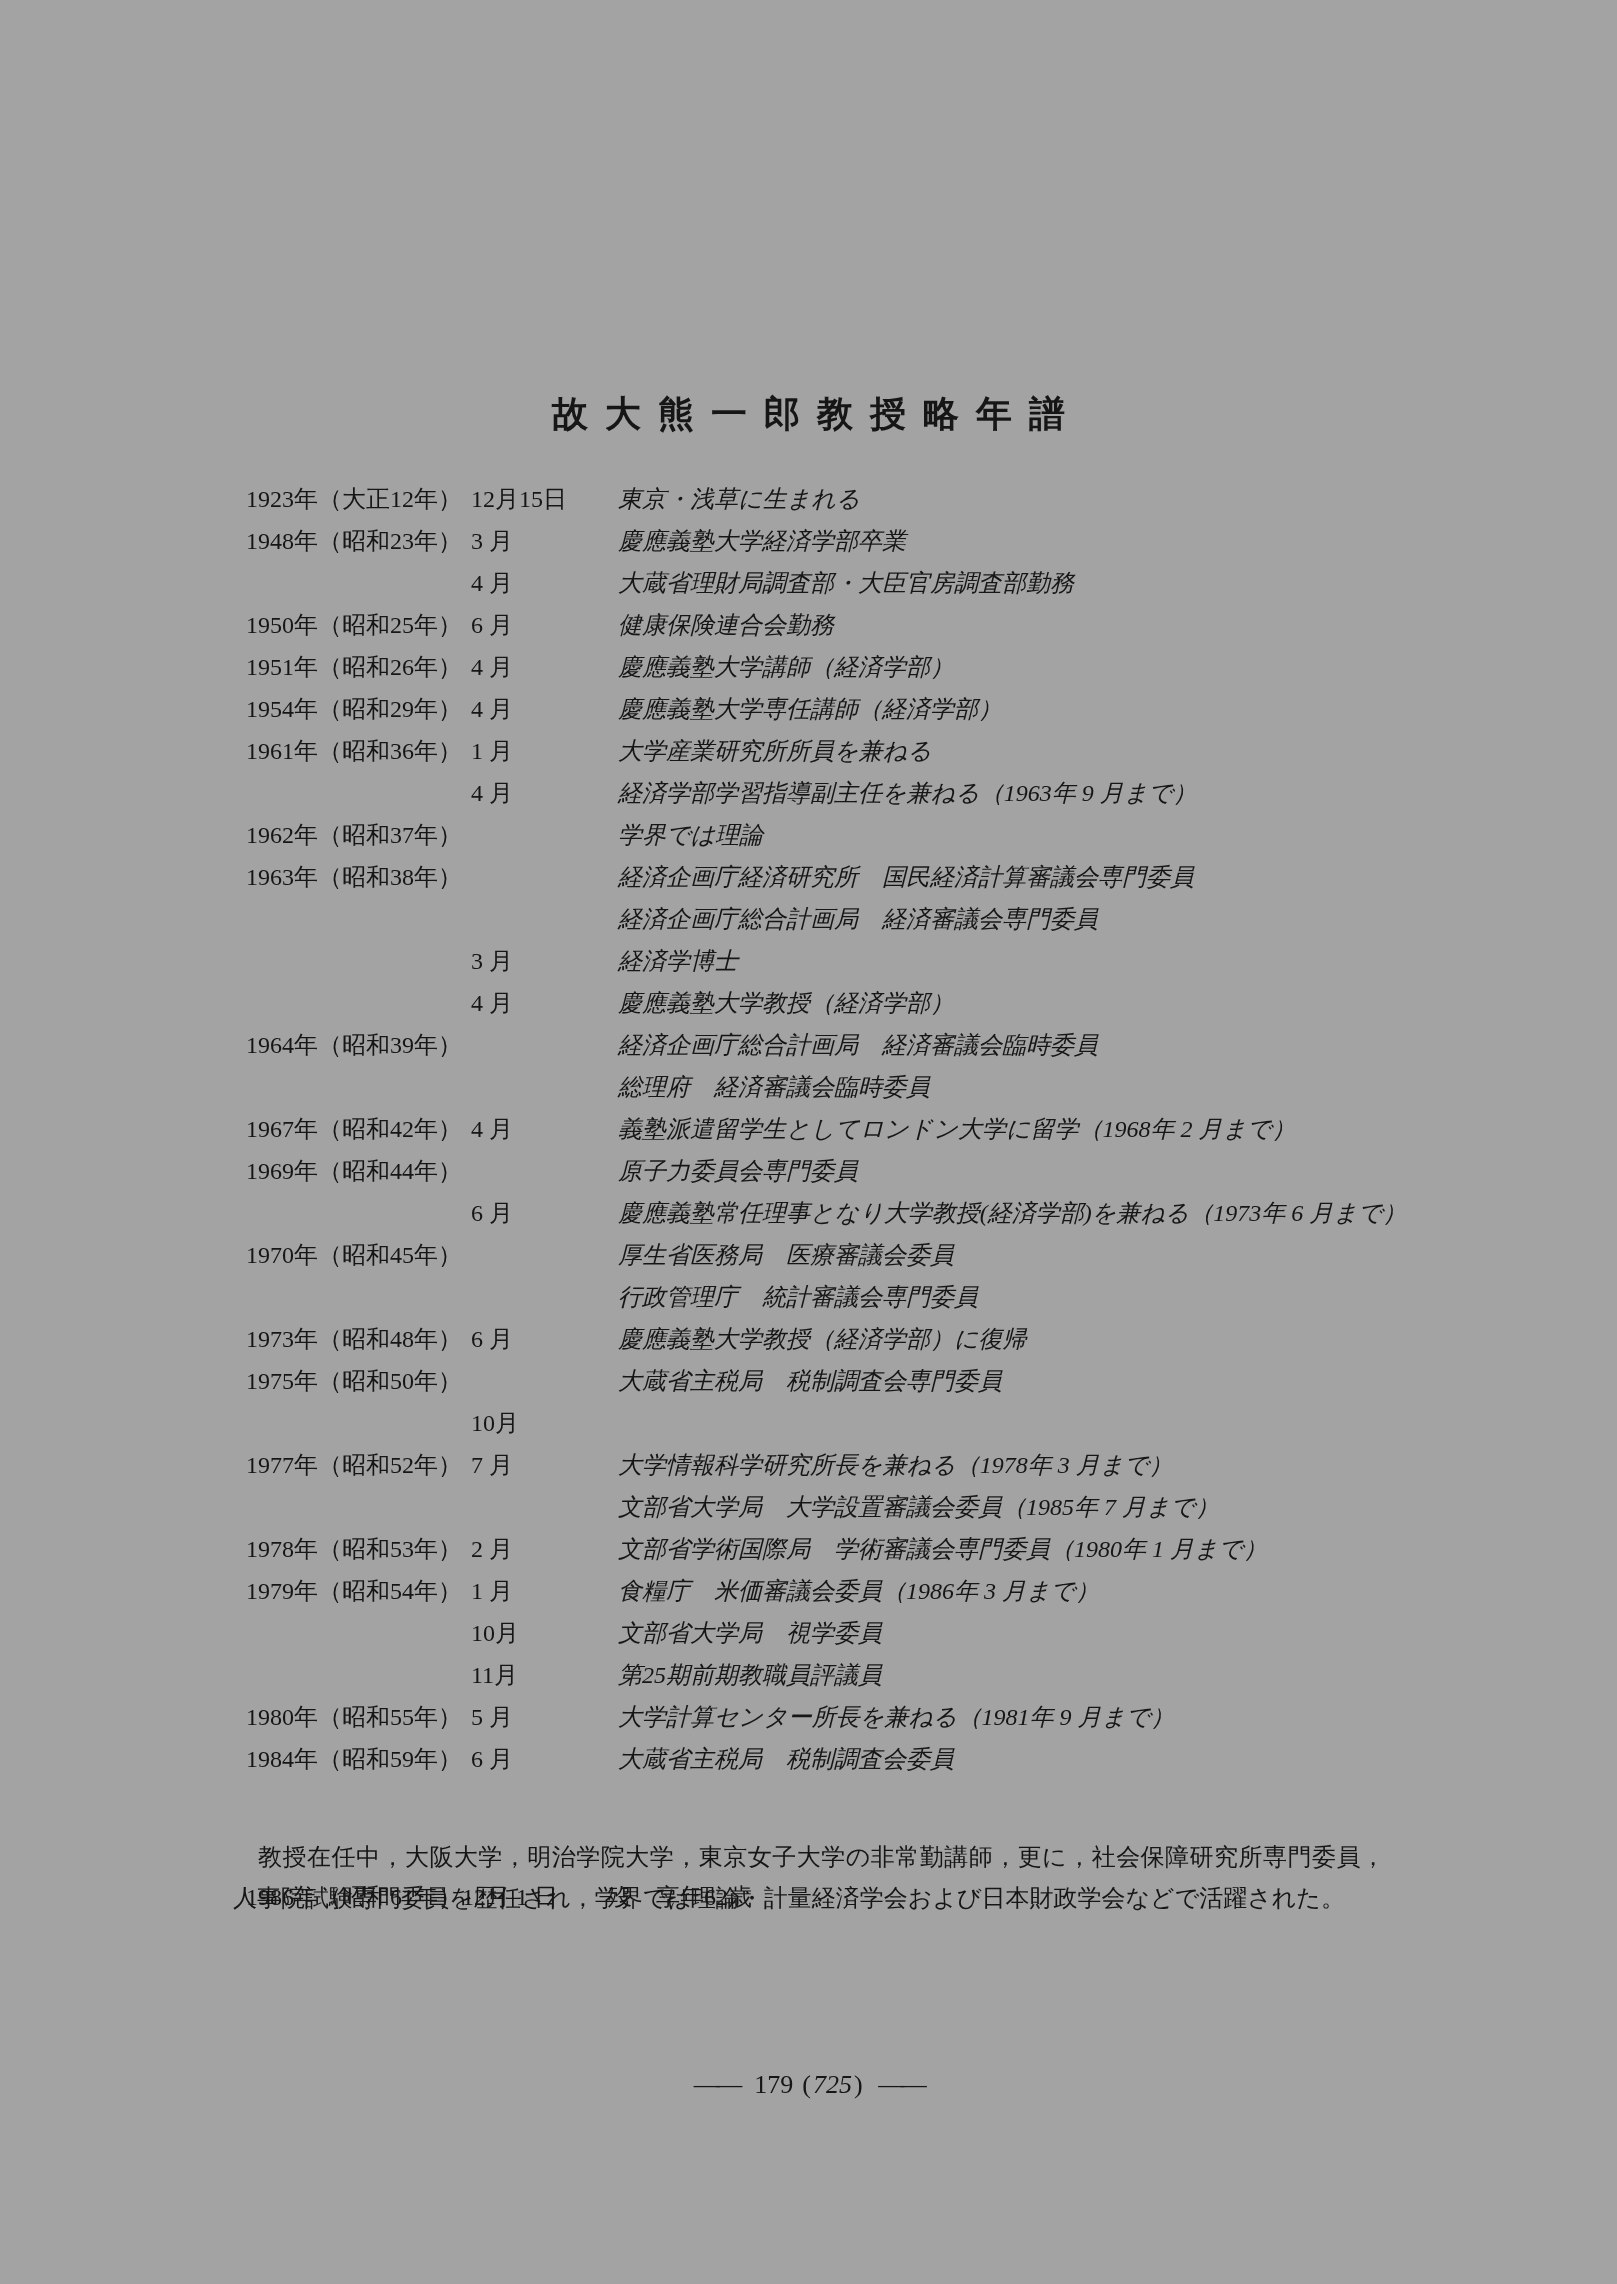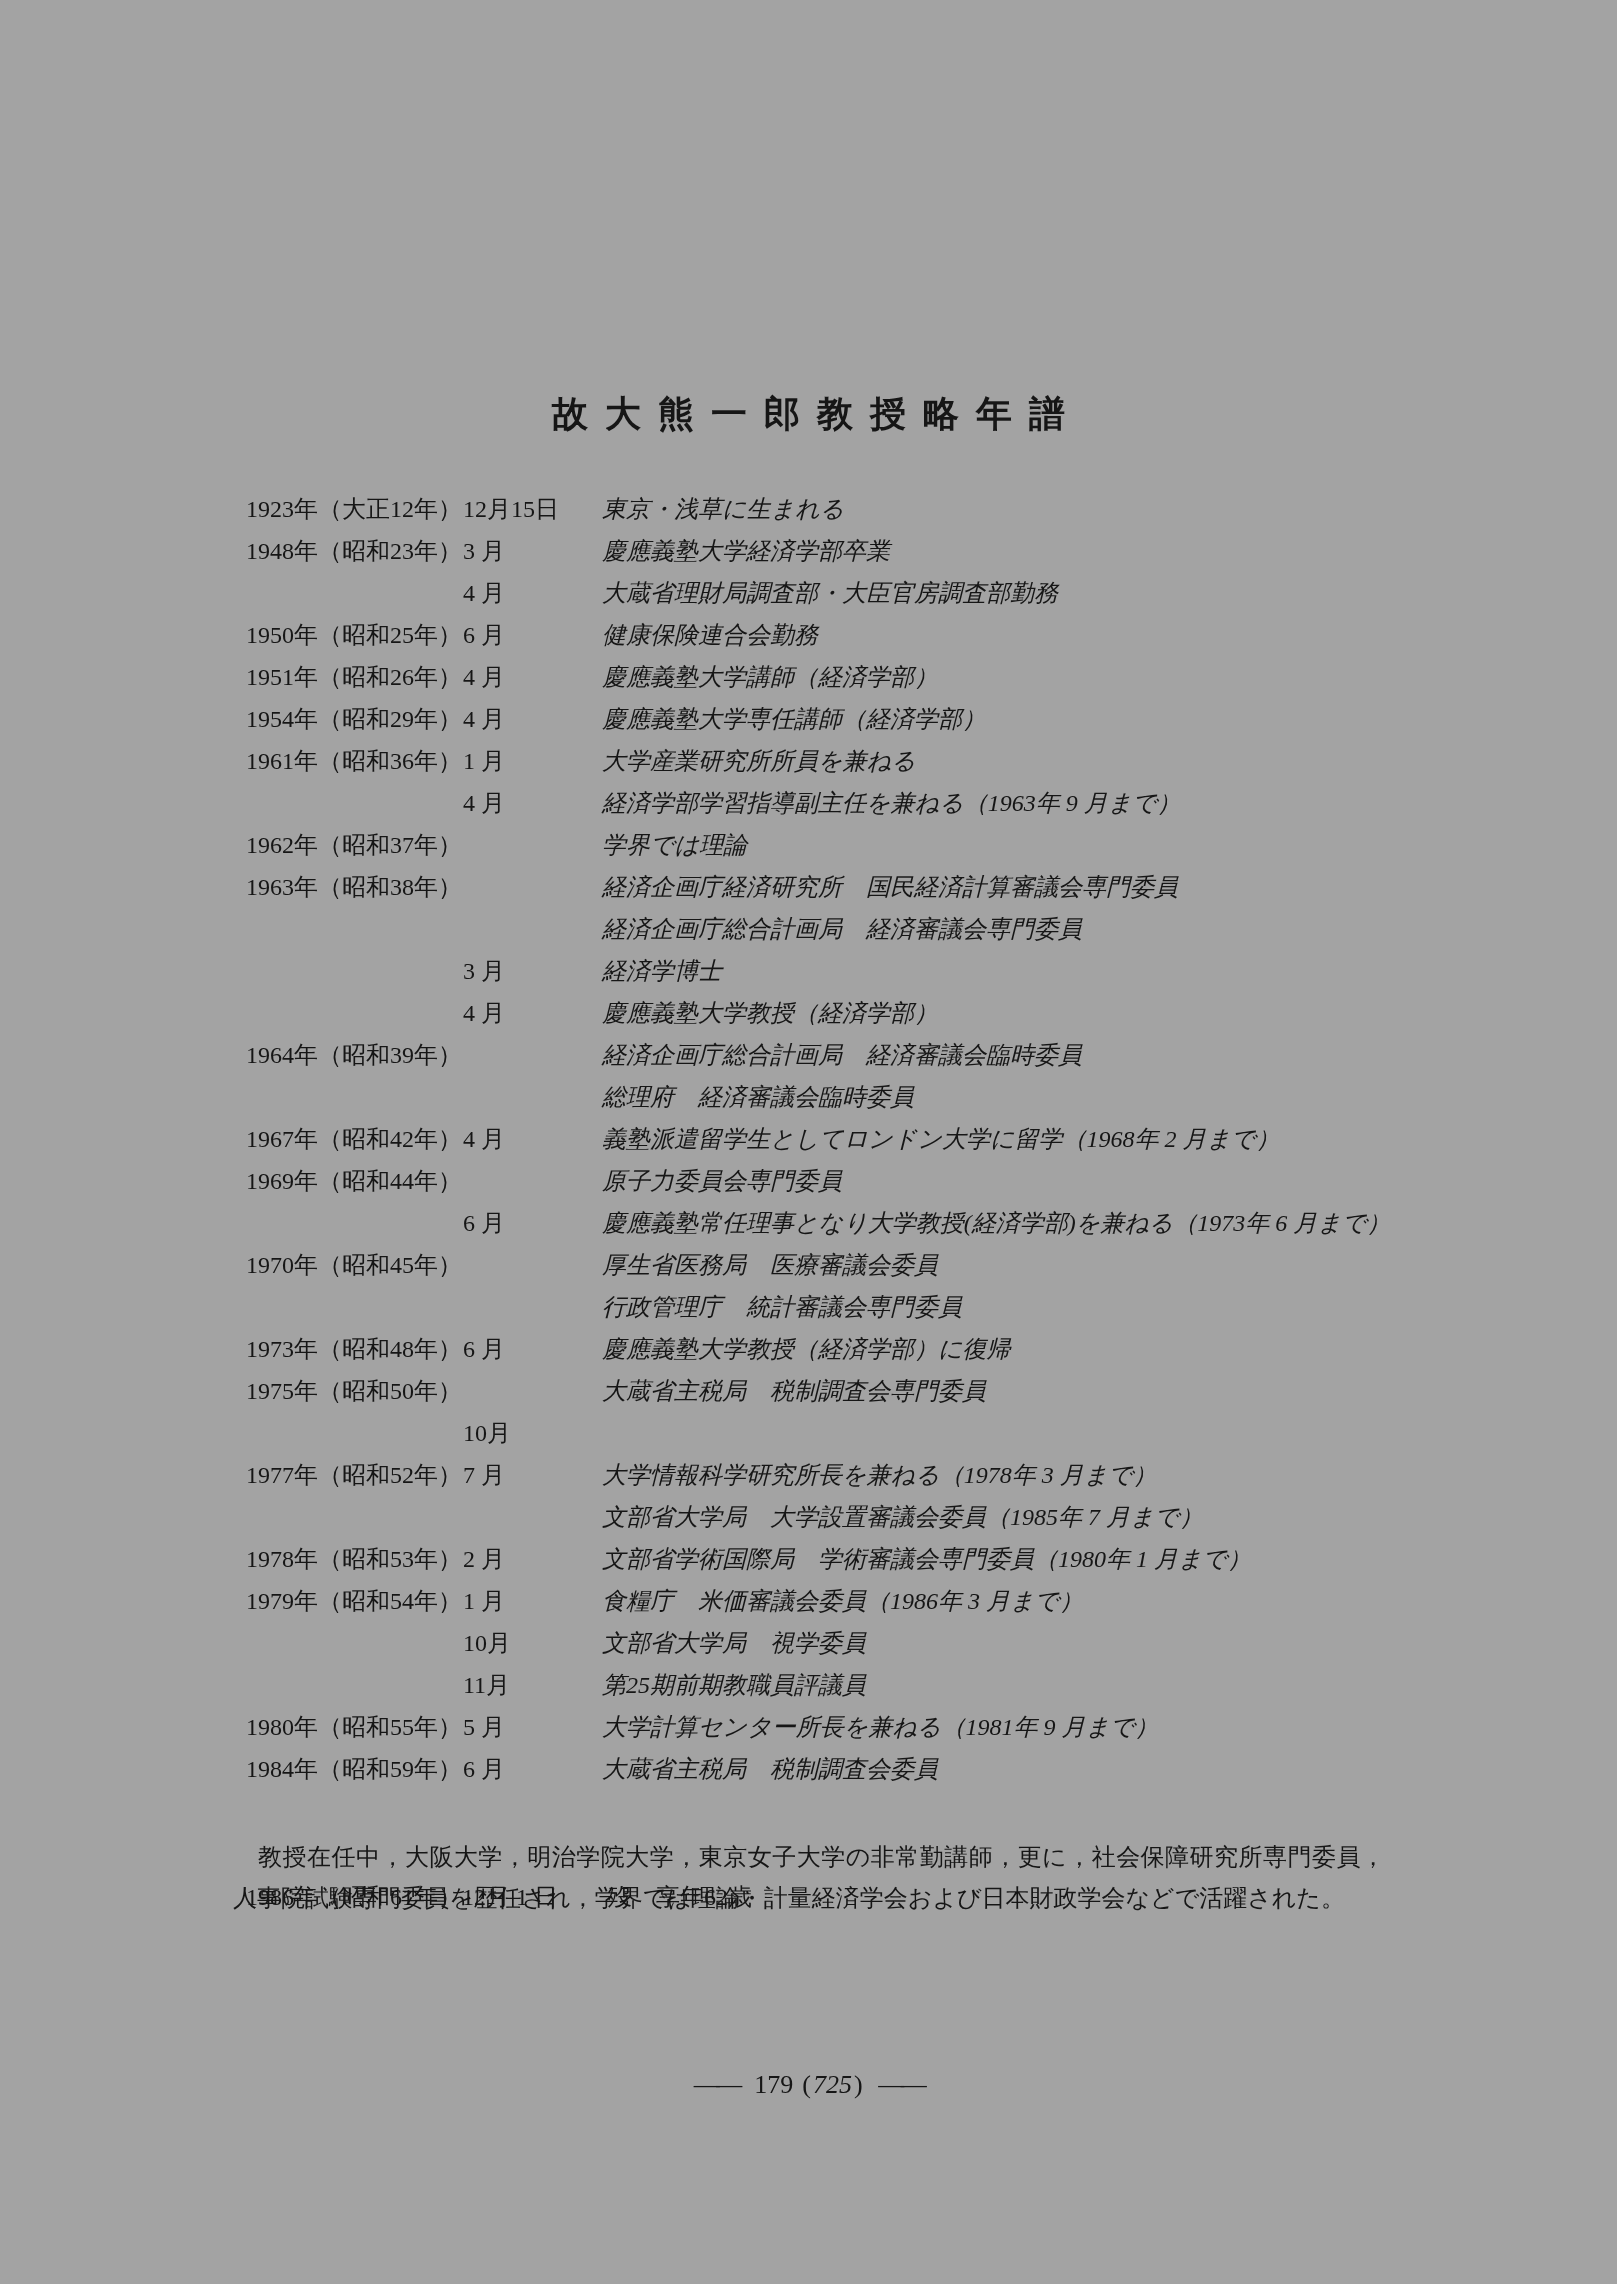--- a/index.html
+++ b/index.html
@@ -30,24 +30,25 @@
     white-space: nowrap;
   }
   .chronology {
     position: absolute;
     top: 483px;
     left: 246px;
     right: 113px;
   }
   .chrono-row {
     display: flex;
-    align-items: flex-end;
+    align-items: flex-start;
     height: 42px;
     font-size: 24px;
     white-space: pre;
+    gap: 8px;
   }
   .col-year  { flex: none; width: 217px; }
   .col-month { flex: none; width: 139px; font-family: Liberation Serif, serif; }
   .col-desc  { flex: none; font-style: italic; }
   .bio-paragraph {
     position: absolute;
     top: 1813px;
     left: 233px;
     width: 1152px;
     font-size: 24px;

